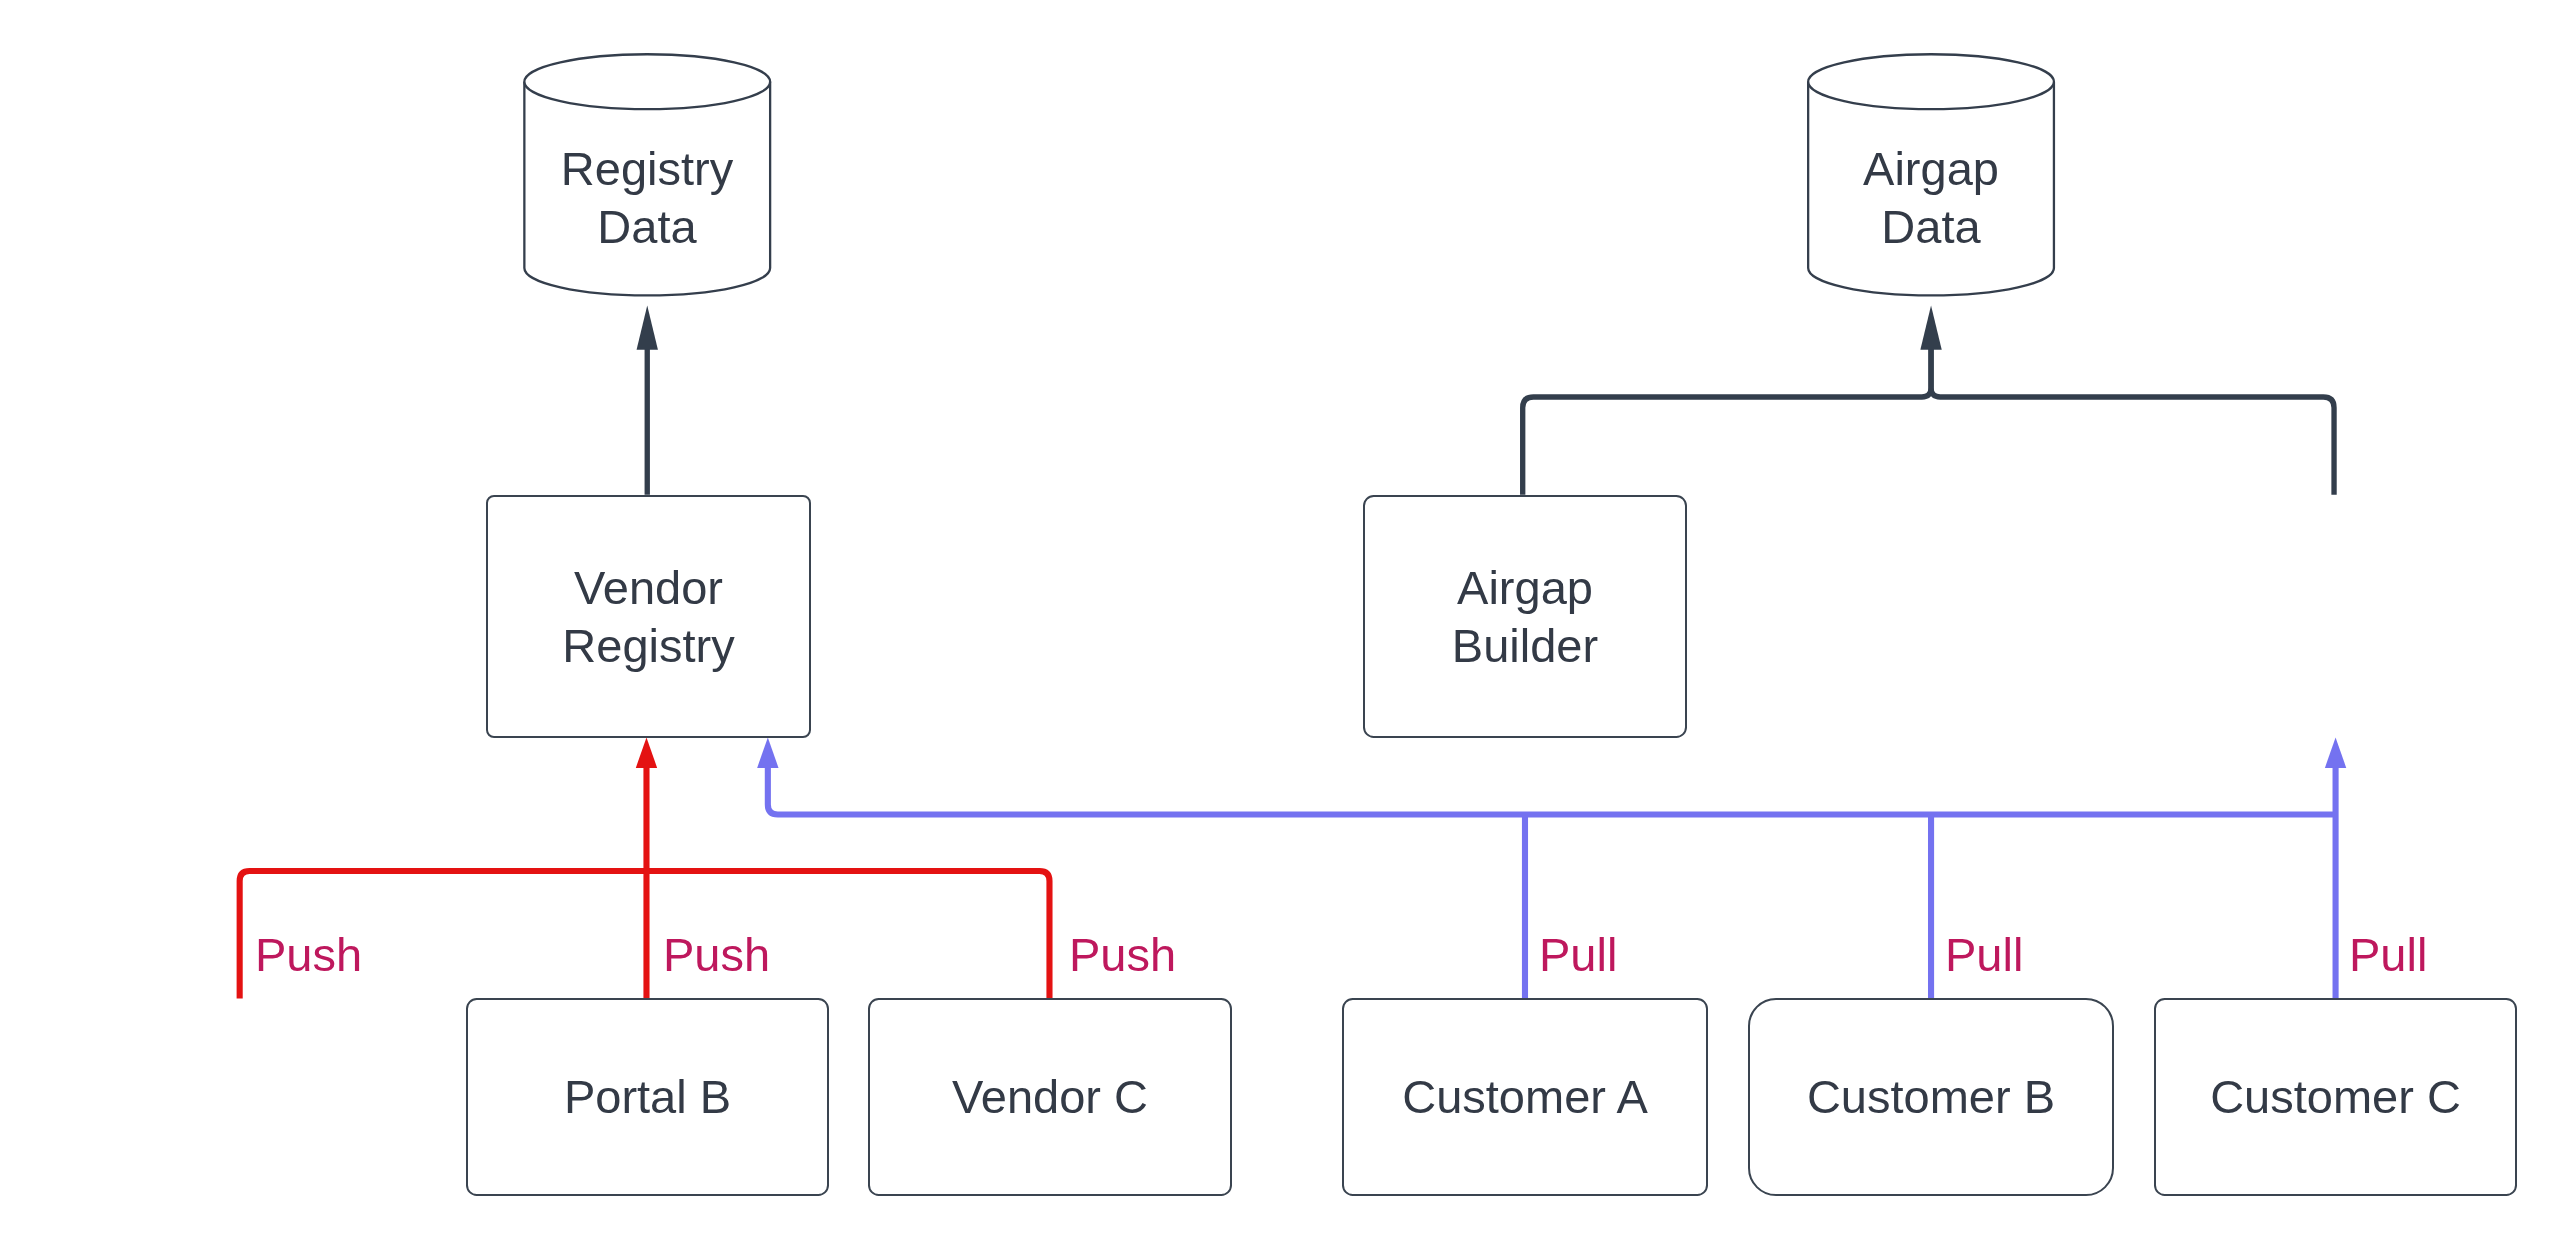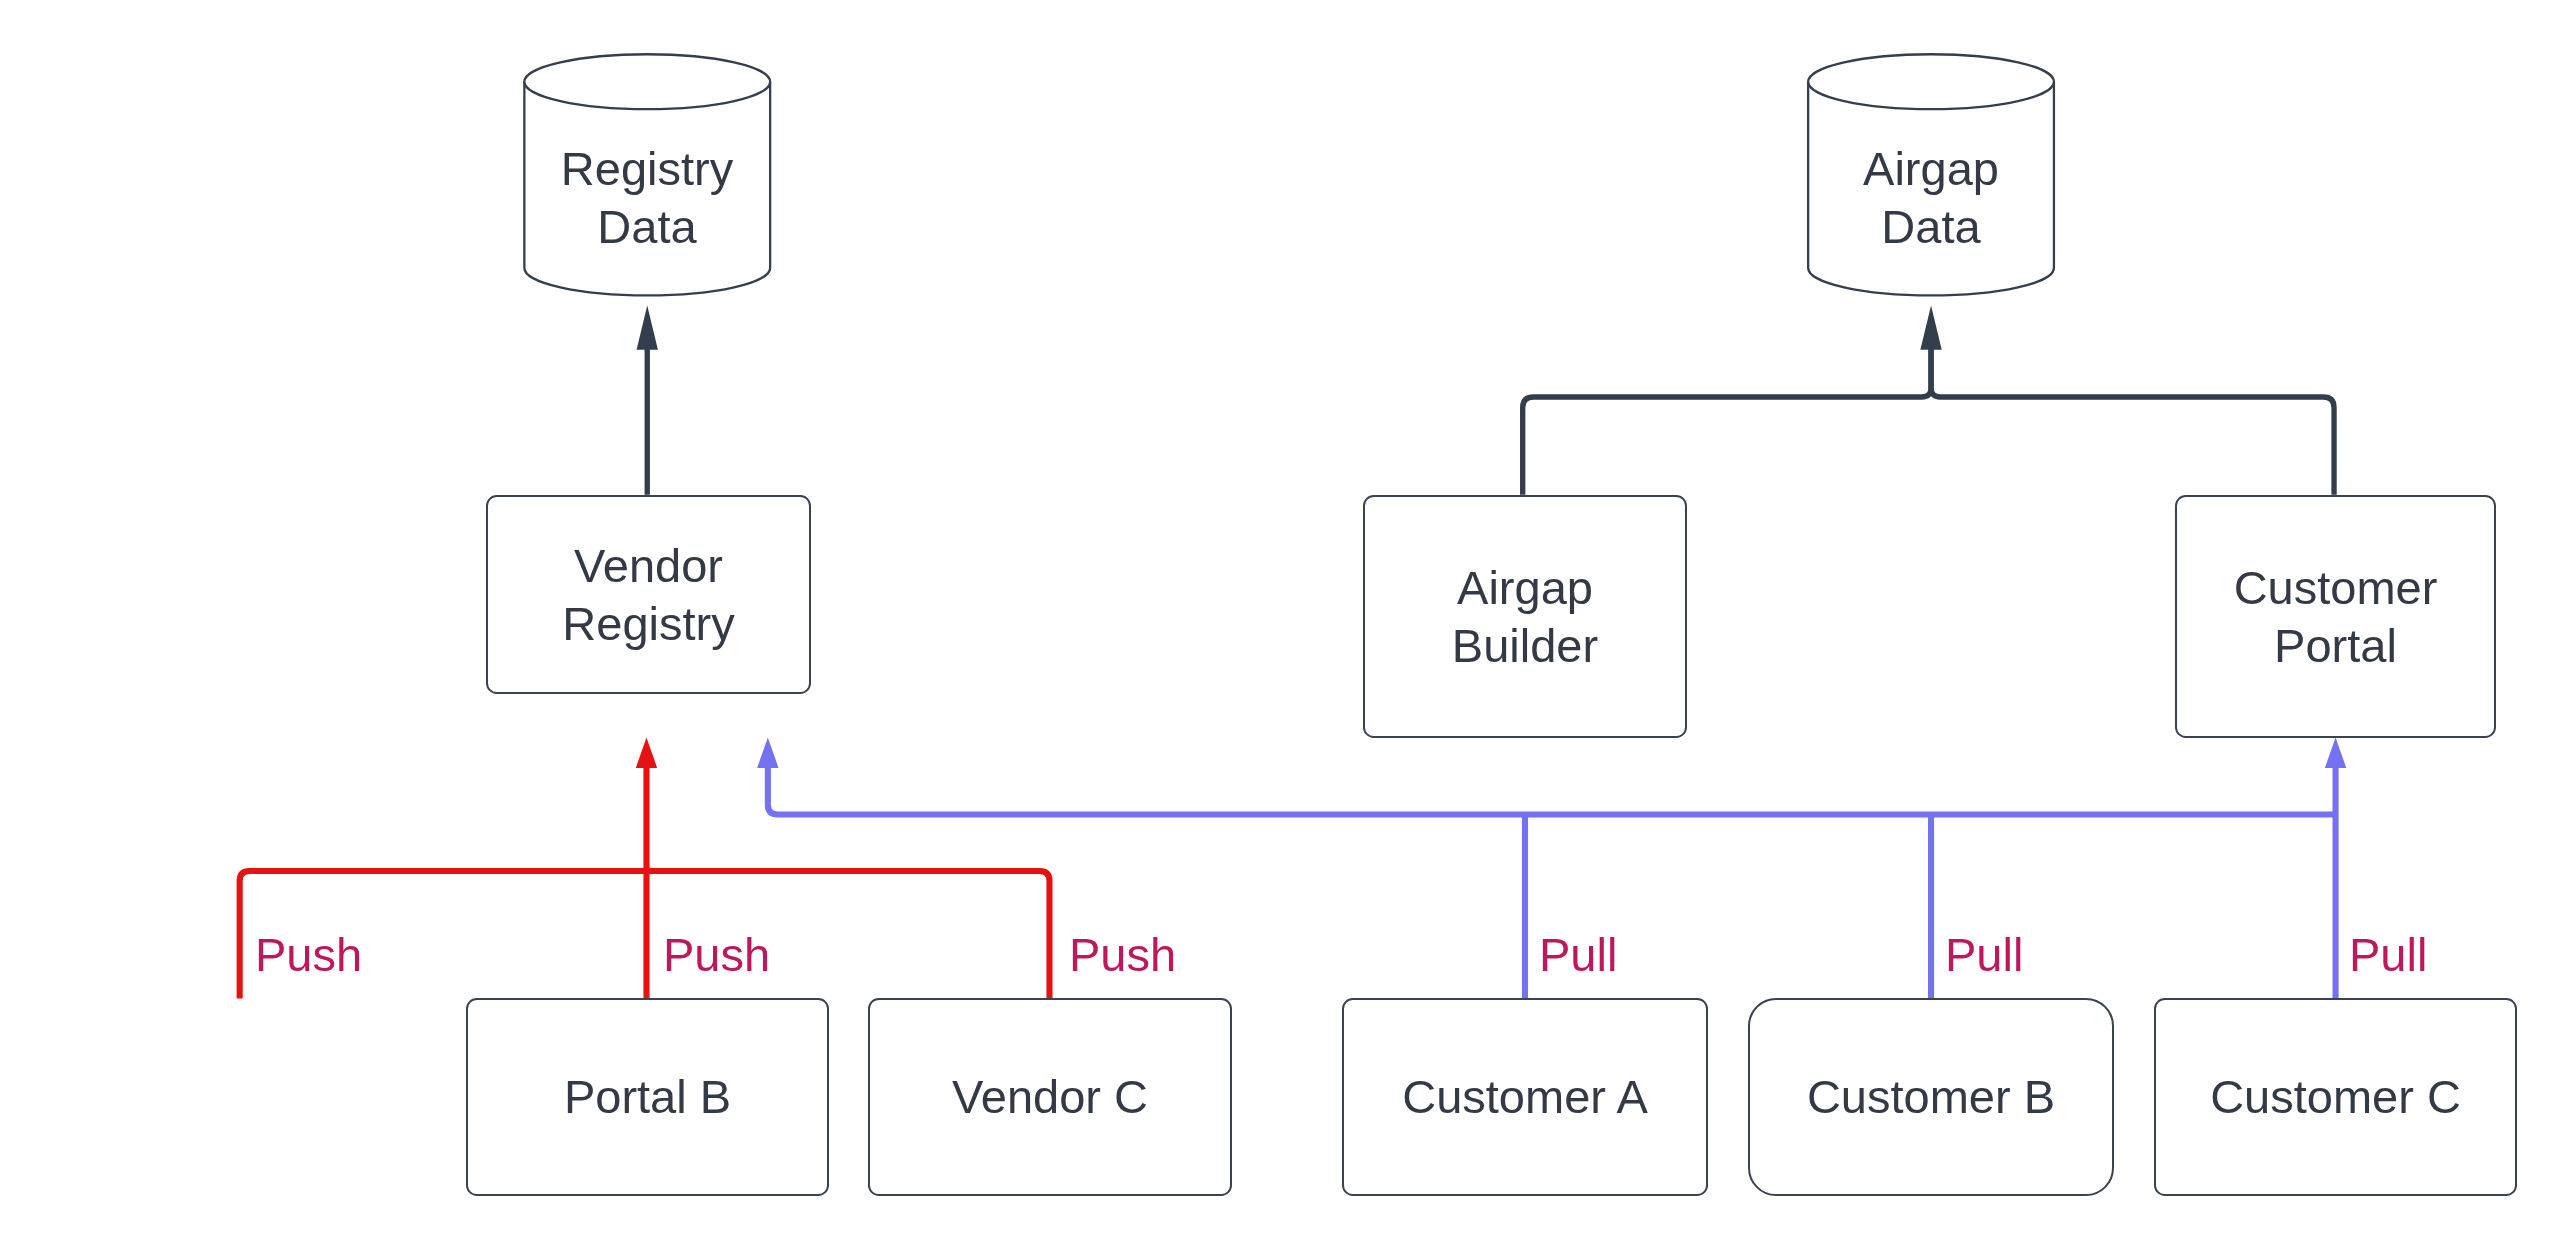--- a/index.html
+++ b/index.html
@@ -25,21 +25,21 @@
     display: flex;
     flex-direction: column;
     align-items: center;
     justify-content: center;
     text-align: center;
     color: #333a46;
     font-size: 47px;
     line-height: 58px;
   }
   
-  .n-vendor-registry  { left: 486px;  top: 495px; width: 325px; height: 199px; }
+  .n-vendor-registry  { left: 486px;  top: 495px; width: 325px; height: 243px; border-radius: 8px; }
   .n-airgap-builder   { left: 1363px; top: 495px; width: 324px; height: 243px; }
   .n-customer-portal  { left: 2175px; top: 495px; width: 321px; height: 243px; }
   
   .n-vendor-a   { left: 57px;   top: 998px; width: 364px; height: 198px; }
   .n-vendor-b   { left: 466px;  top: 998px; width: 363px; height: 198px; }
   .n-vendor-c   { left: 868px; top: 998px; width: 364px; height: 198px; }
   .n-customer-a { left: 1342px; top: 998px; width: 366px; height: 198px; }
   .n-customer-b { left: 1748px; top: 998px; width: 366px; height: 198px; border-radius: 28px; }
   .n-customer-c { left: 2154px; top: 998px; width: 363px; height: 198px; }
   
@@ -127,24 +127,20 @@
   </div>
 
   <div class="node n-vendor-registry">
     <div>Vendor</div>
     <div>Registry</div>
   </div>
   <div class="node n-airgap-builder">
     <div>Airgap</div>
     <div>Builder</div>
   </div>
-  <div class="node n-customer-portal">
-    <div>Customer</div>
-    <div>Portal</div>
-  </div>
 
   <div class="node n-vendor-b">
     <div>Portal B</div>
   </div>
   <div class="node n-vendor-c">
     <div>Vendor C</div>
   </div>
   <div class="node n-customer-a">
     <div>Customer A</div>
   </div>

